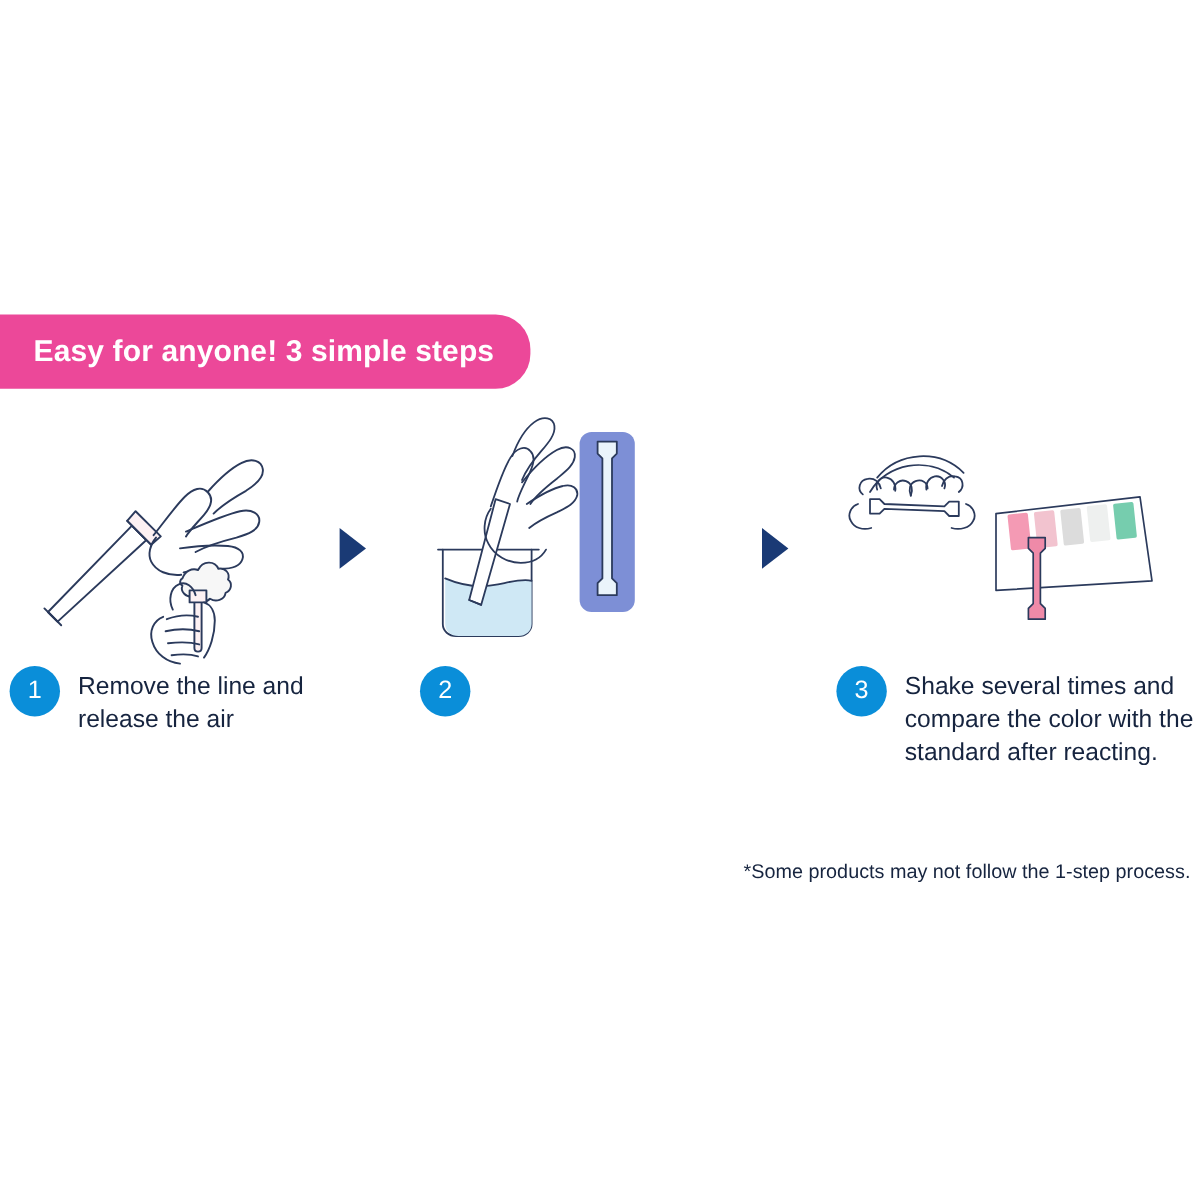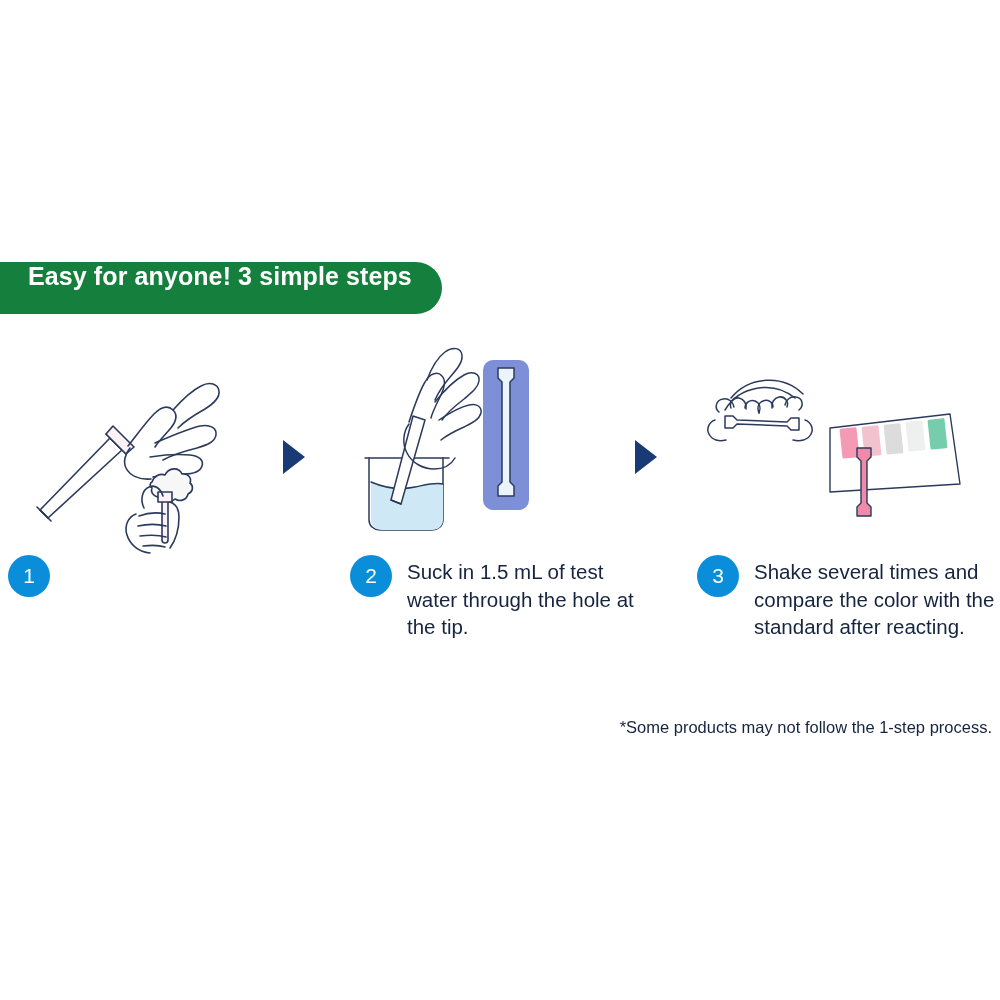--- a/index.html
+++ b/index.html
@@ -14,25 +14,25 @@
     font-family: "Liberation Sans", sans-serif;
     color: #1c2b4a;
     overflow: hidden;
   }
 
   
   #headline-pill {
     position: absolute;
     left: 0px;
     top: 262px;
-    height: 52px;
+    height: 62px;
     padding: 0 30px 0 28px;
     display: flex;
-    align-items: flex-start;
-    background: #15803d;
+    align-items: center;
+    background: #ec4899;
     border-radius: 0 29px 29px 0;
     box-sizing: border-box;
   }
   #headline-text {
     color: #ffffff;
     font-size: 25px;
     font-weight: bold;
     letter-spacing: 0.1px;
     white-space: nowrap;
   }
@@ -215,25 +215,25 @@
       </g>
     </svg>
   </div>
 </div>
 
 <div class="arrow" id="arrow-1"></div>
 <div class="arrow" id="arrow-2"></div>
 
 <div class="caption" id="caption-1">
   <div class="badge">1</div>
+  <div class="caption-text">Remove the line and release the air</div>
 </div>
 
 <div class="caption" id="caption-2">
   <div class="badge">2</div>
-  <div class="caption-text">Suck in 1.5 mL of test water through the hole at the tip.</div>
 </div>
 
 <div class="caption" id="caption-3">
   <div class="badge">3</div>
   <div class="caption-text">Shake several times and compare the color with the standard after reacting.</div>
 </div>
 
 <div id="footnote">*Some products may not follow the 1-step process.</div>
 
 </body></html>

